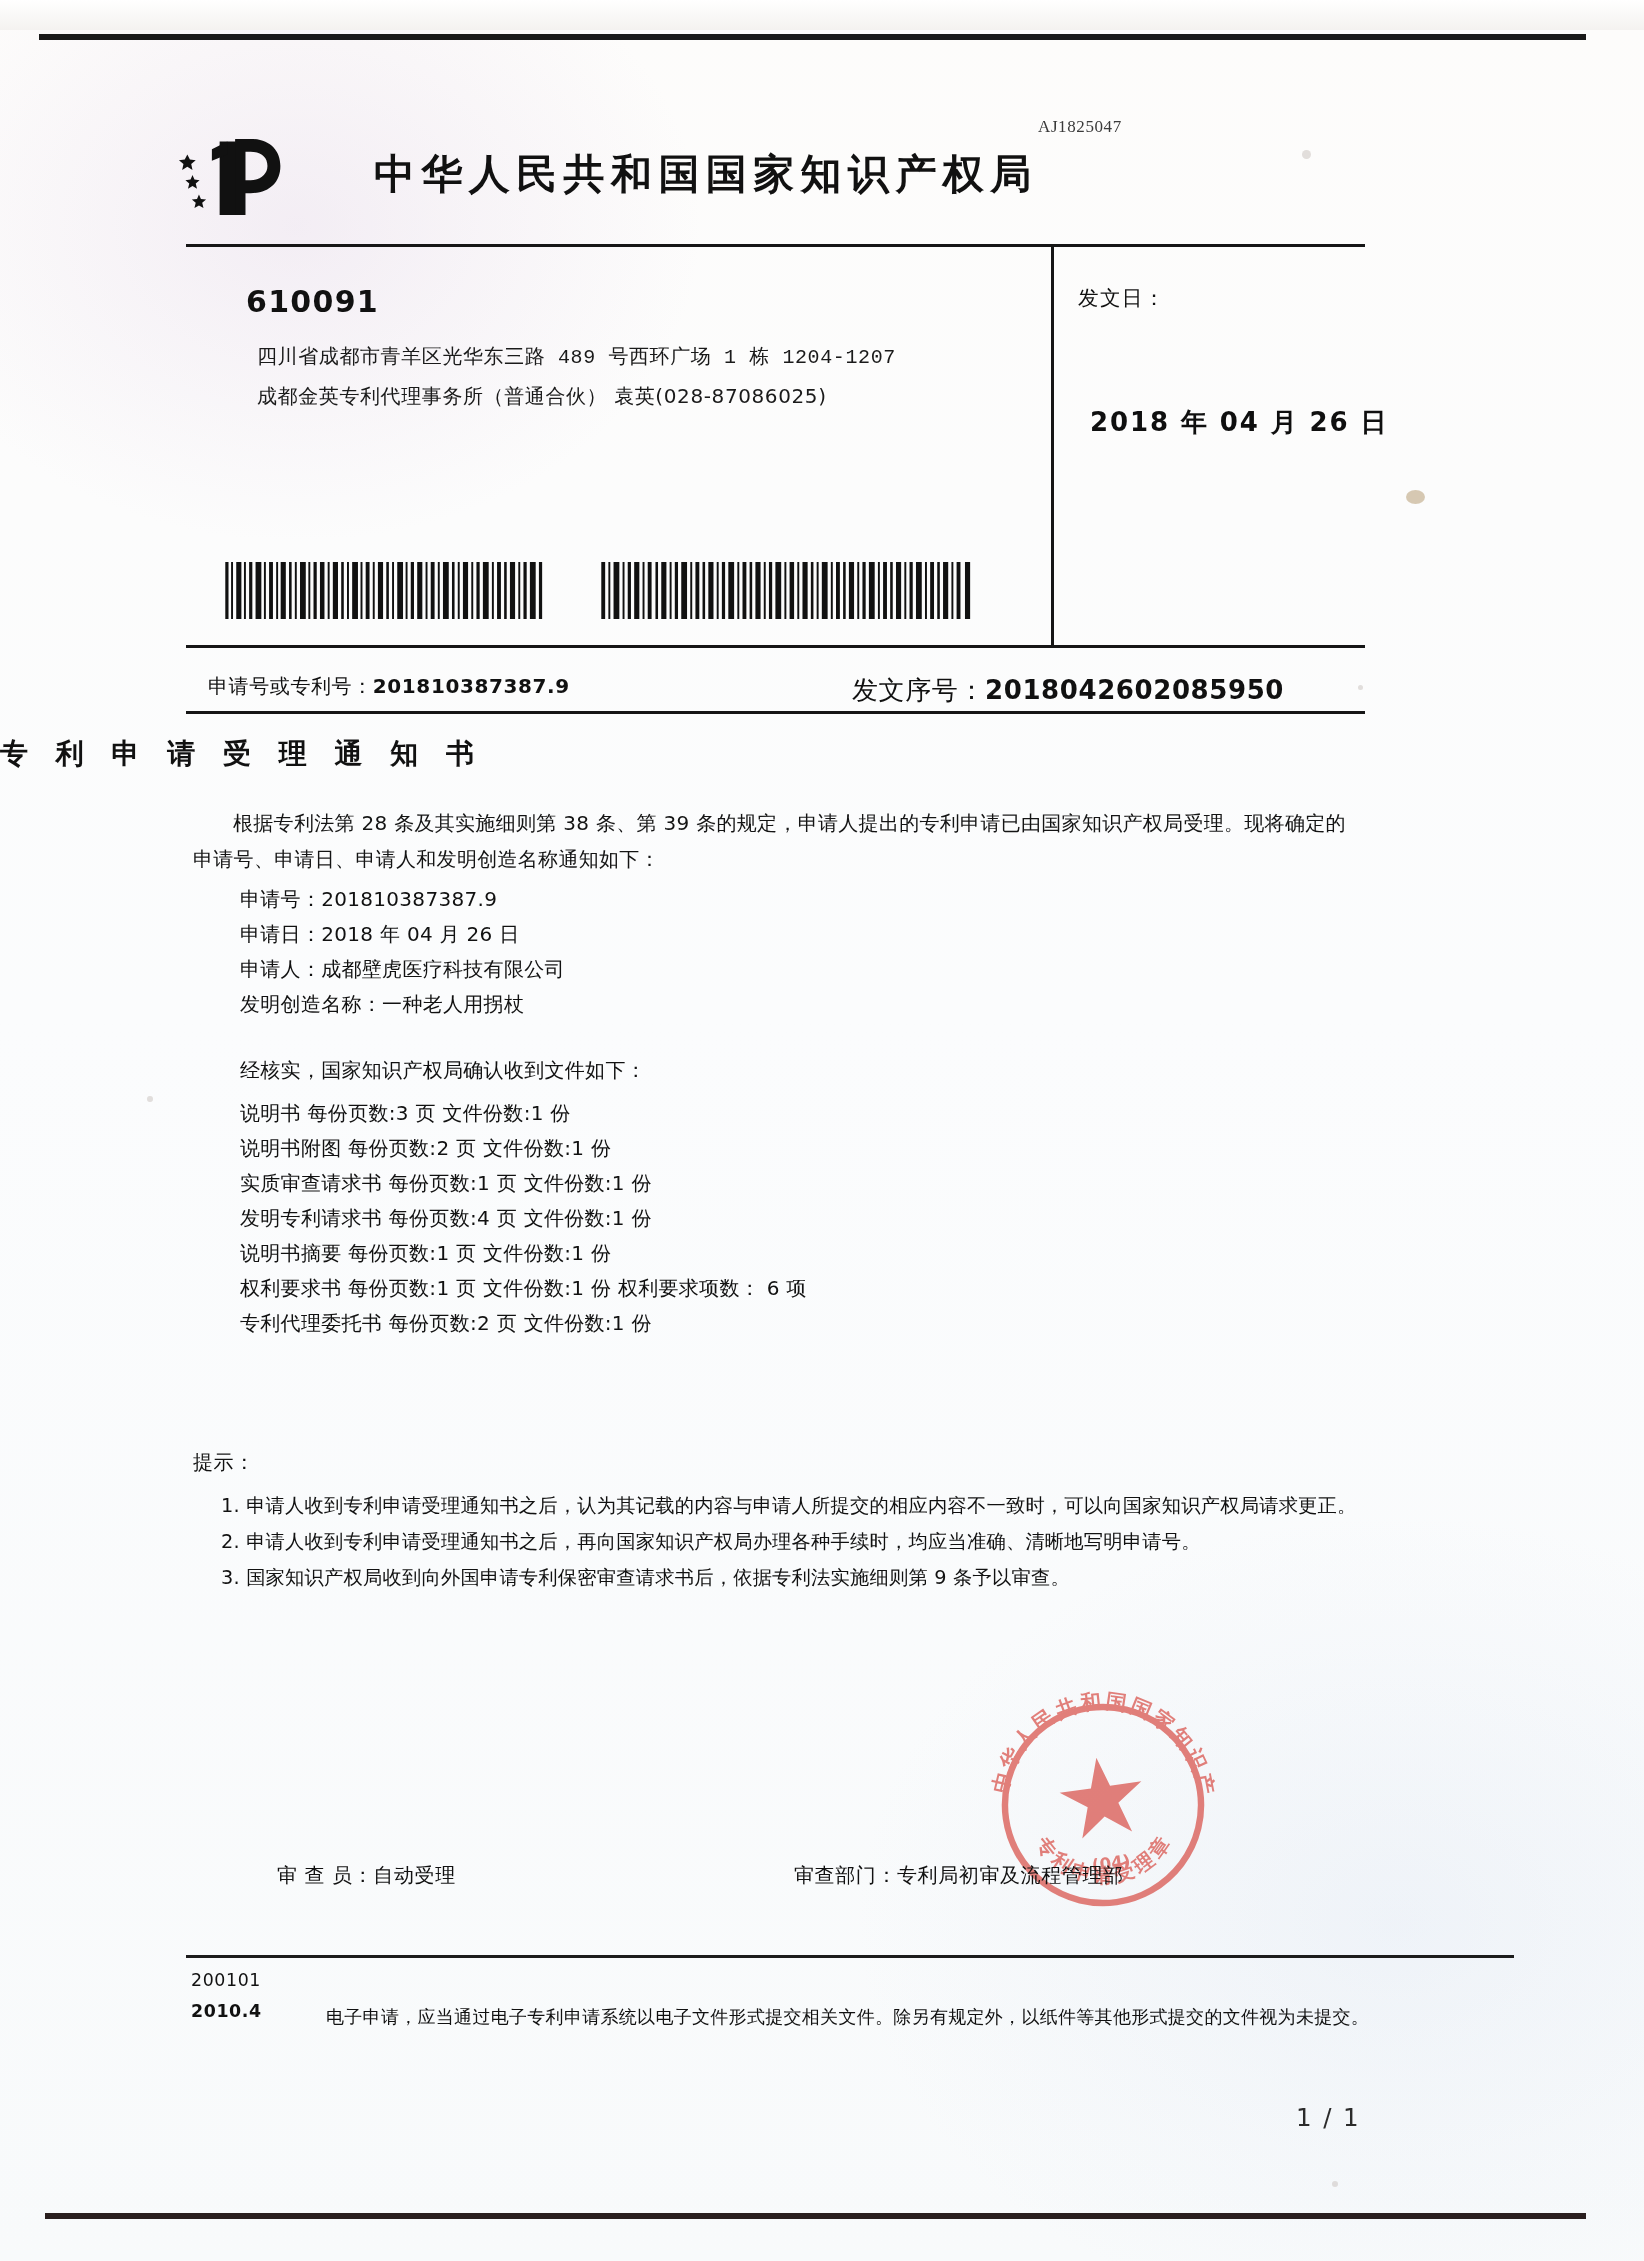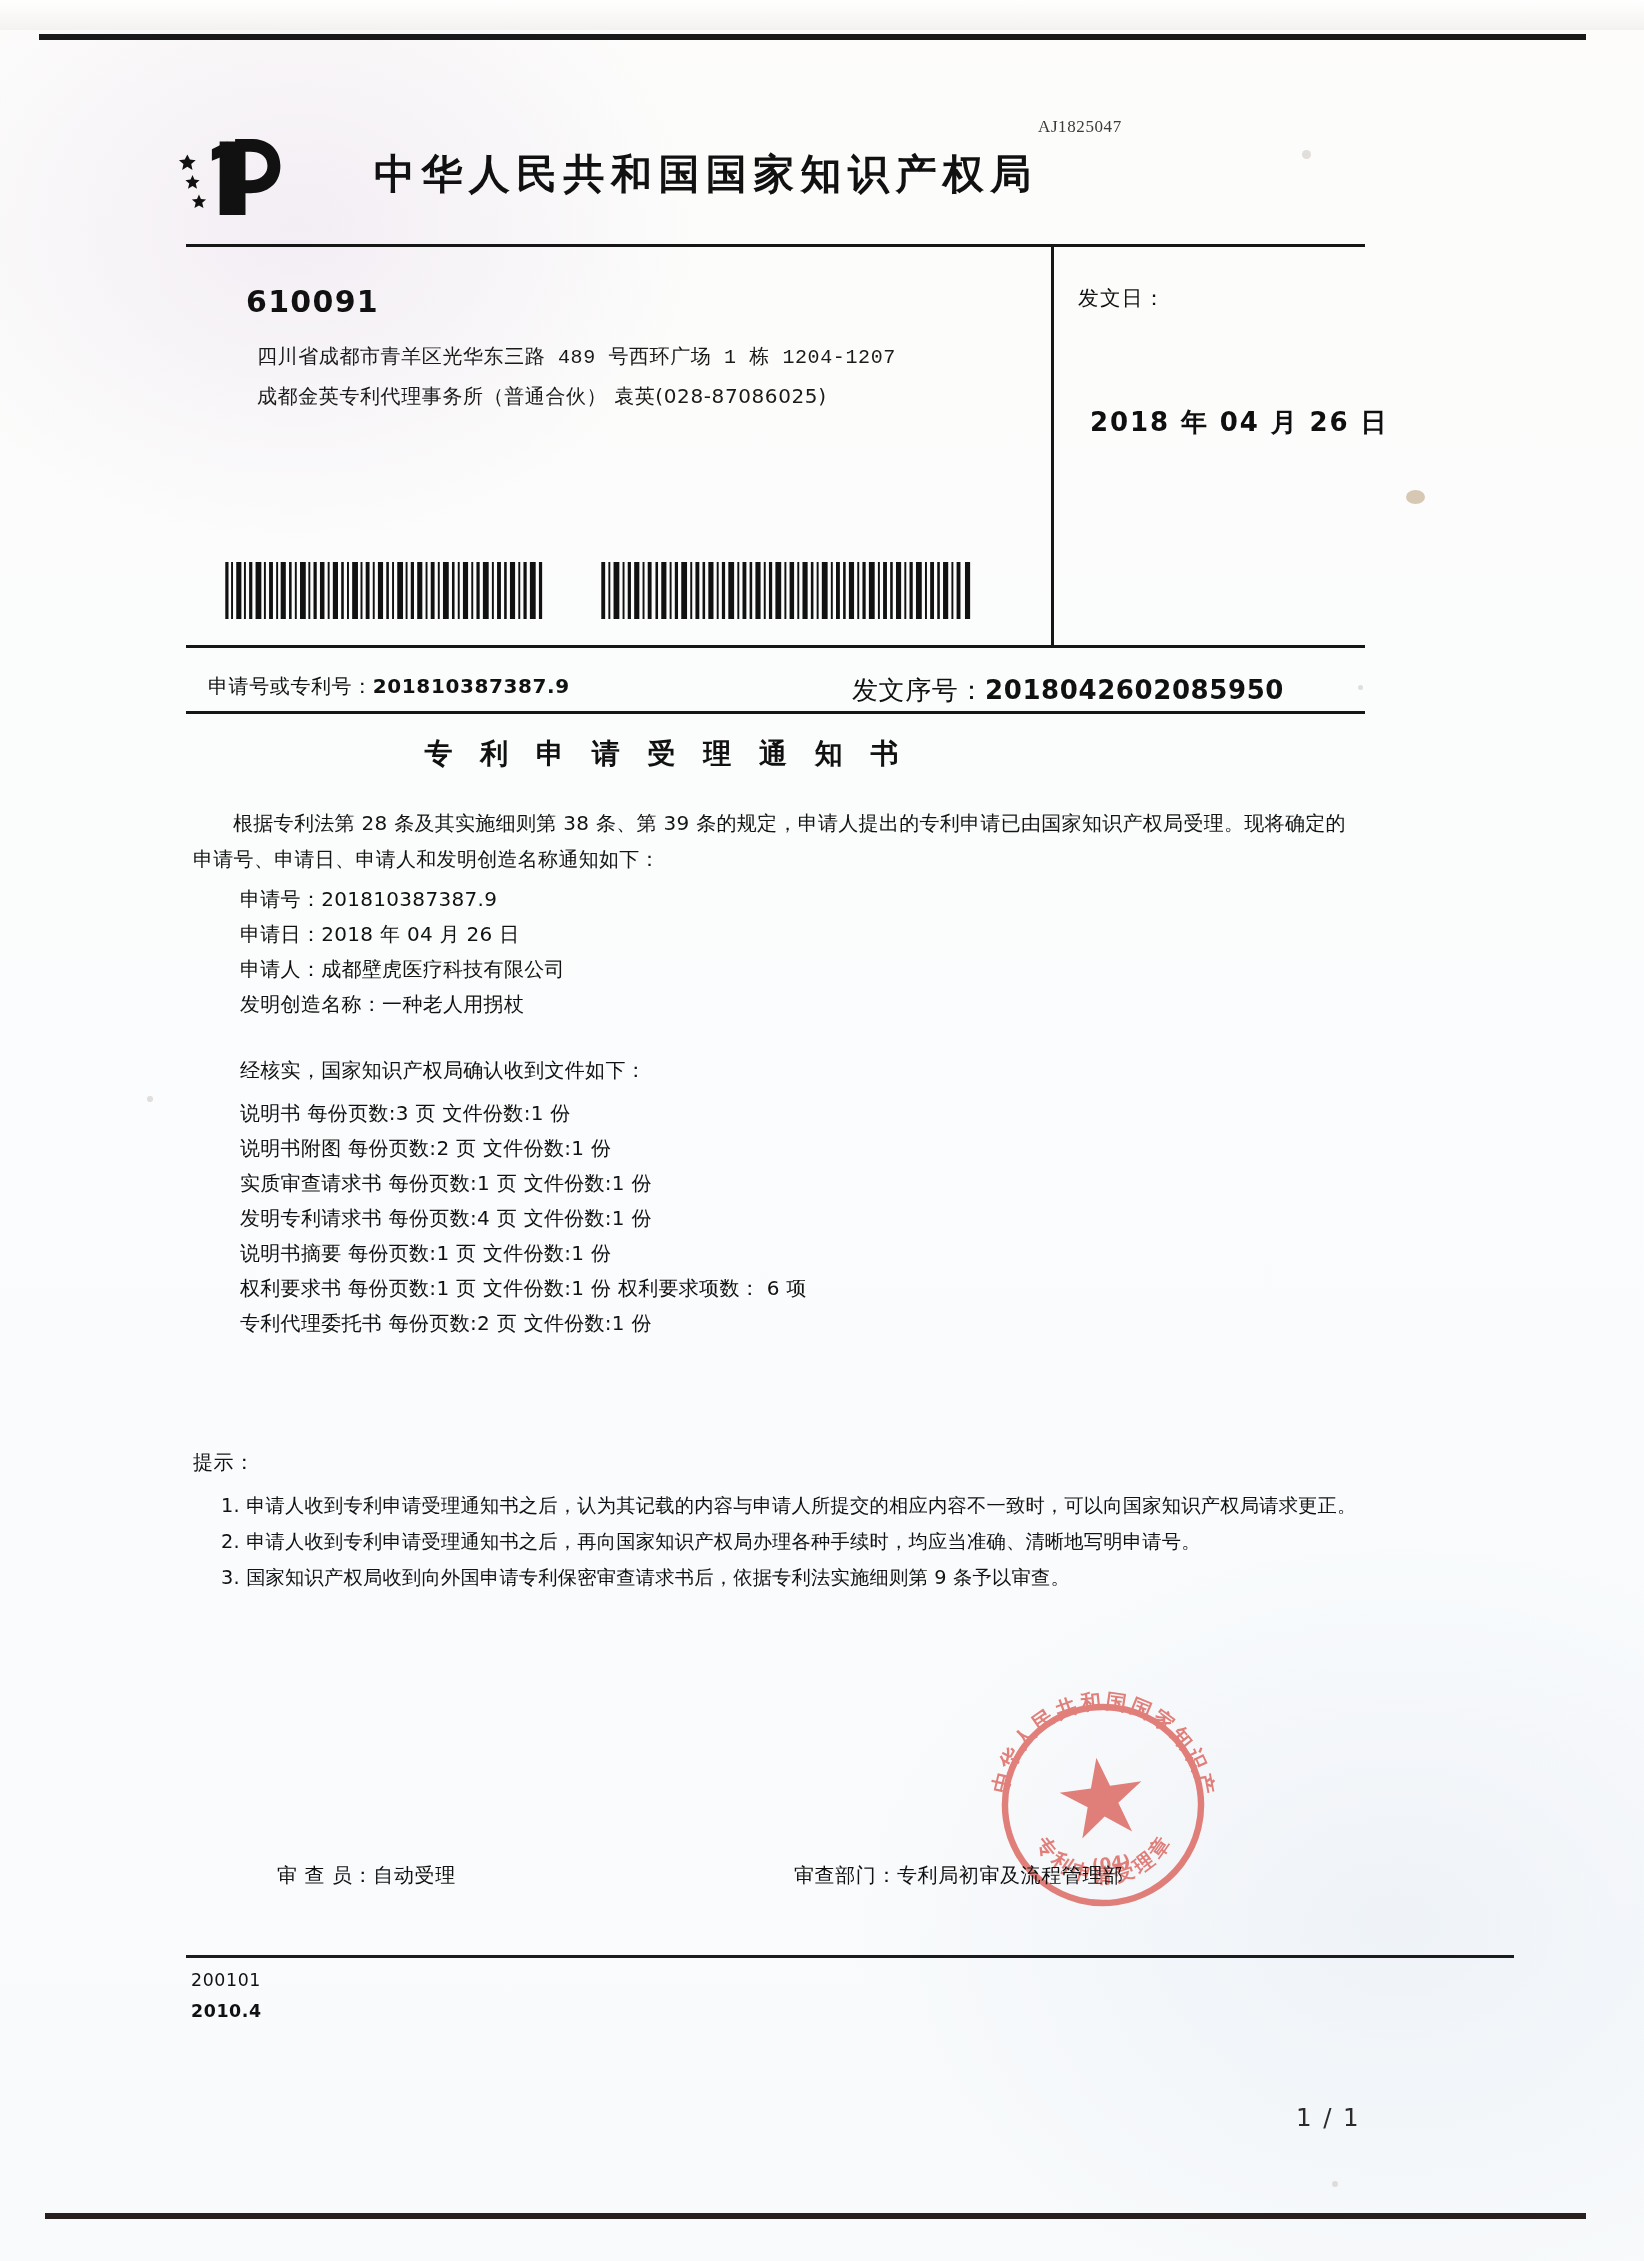--- a/index.html
+++ b/index.html
@@ -167,21 +167,21 @@
     left: 186px; top: 711px;
     width: 1179px; height: 2.6px;
     background: #161616;
   }
 
   
   .doc-title {
     position: absolute;
     left: 0; top: 735px;
     width: 1332px;
-    text-align: center;
+    text-align: left;
     font-family: "DejaVu Sans", sans-serif;
     font-weight: bold;
     font-size: 28px;
     letter-spacing: 9px;
     box-sizing: border-box;
   }
   .para {
     position: absolute;
     left: 193px;
     width: 1173px;
@@ -532,17 +532,18 @@
   <div class="examiner">
     <span>审 查 员：</span><span>自动受理</span>
   </div>
   <div class="department">
     <span>审查部门：</span><span>专利局初审及流程管理部</span>
   </div>
 
   <div class="rule-4"></div>
   <div class="foot-code1">200101</div>
   <div class="foot-code2">2010.4</div>
+  <div class="foot-line2">电子申请，应当通过电子专利申请系统以电子文件形式提交相关文件。除另有规定外，以纸件等其他形式提交的文件视为未提交。</div>
   <div class="page-num">1 / 1</div>
 
   <div class="bottom-rule"></div>
 </div>
 
 
 </body></html>

